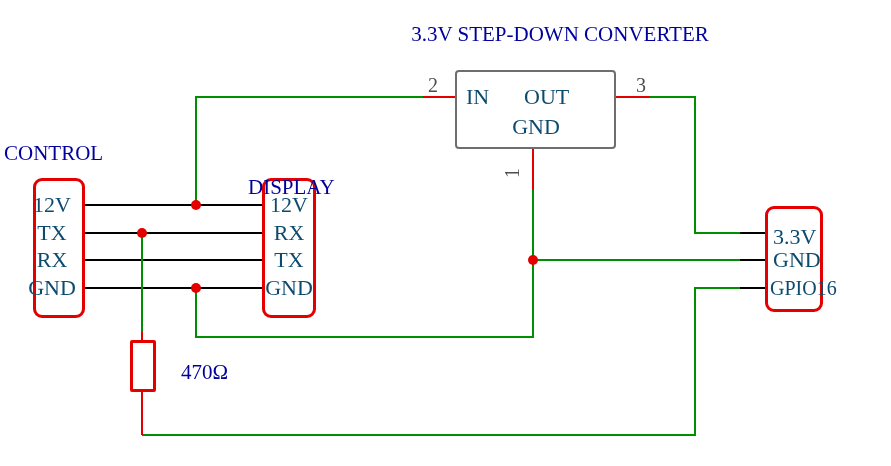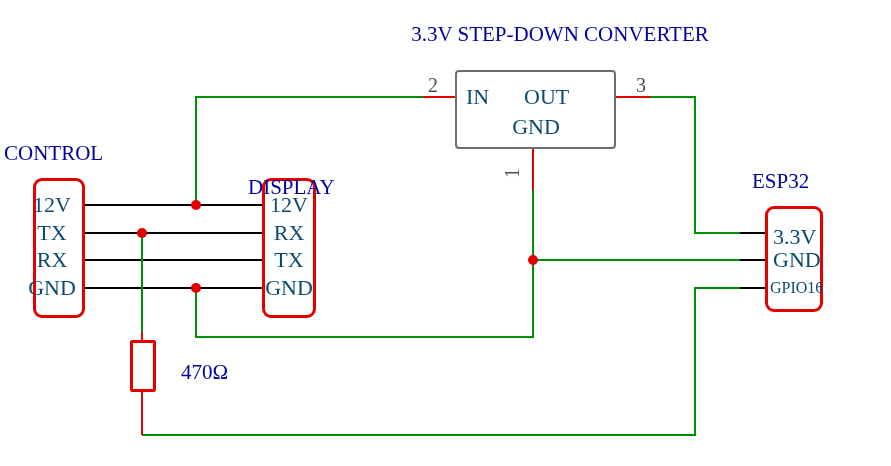--- a/index.html
+++ b/index.html
@@ -107,21 +107,20 @@
   <div class="box red-box" style="left:765px;top:206px;width:58px;height:106px;"></div>
 
   <div class="box resistor" style="left:130px;top:340px;width:26px;height:52px;"></div>
 
   <div class="lbl blue center" style="left:360px;top:21px;width:400px;">3.3V STEP-DOWN CONVERTER</div>
 
   <div class="lbl blue" style="left:4px;top:140px;text-align:center;">CONTROL</div>
 
   <div class="lbl blue" style="left:248px;top:140px;margin-top:34px;">DISPLAY</div>
 
-  <div class="lbl blue" style="left:752px;top:168px;">ESP32</div>
 
   <div class="lbl blue" style="left:181px;top:359px;">470Ω</div>
 
   <div class="lbl pin" style="left:466px;top:84px;">IN</div>
   <div class="lbl pin" style="left:524px;top:84px;">OUT</div>
   <div class="lbl pin center" style="left:496px;top:114px;width:80px;">GND</div>
 
   <div class="lbl pin-num center" style="left:424px;top:72px;width:18px;">2</div>
   <div class="lbl pin-num center" style="left:632px;top:72px;width:18px;">3</div>
   <div class="lbl pin-num center rot" style="left:503px;top:160px;width:18px;">1</div>
@@ -131,15 +130,15 @@
   <div class="lbl pin center" style="left:22px;top:247px;width:60px;">RX</div>
   <div class="lbl pin center" style="left:22px;top:275px;width:60px;">GND</div>
 
   <div class="lbl pin center" style="left:260px;top:192px;width:58px;">12V</div>
   <div class="lbl pin center" style="left:260px;top:220px;width:58px;">RX</div>
   <div class="lbl pin center" style="left:260px;top:247px;width:58px;">TX</div>
   <div class="lbl pin center" style="left:260px;top:275px;width:58px;">GND</div>
 
   <div class="lbl pin" style="left:773px;top:224px;">3.3V</div>
   <div class="lbl pin" style="left:773px;top:247px;">GND</div>
-  <div class="lbl pin" style="left:770px;top:275px;font-size:16px;">GPIO16</div>
+  <div class="lbl pin" style="left:770px;top:275px;font-size:20px;">GPIO16</div>
 
 </div>
 
 </body></html>

